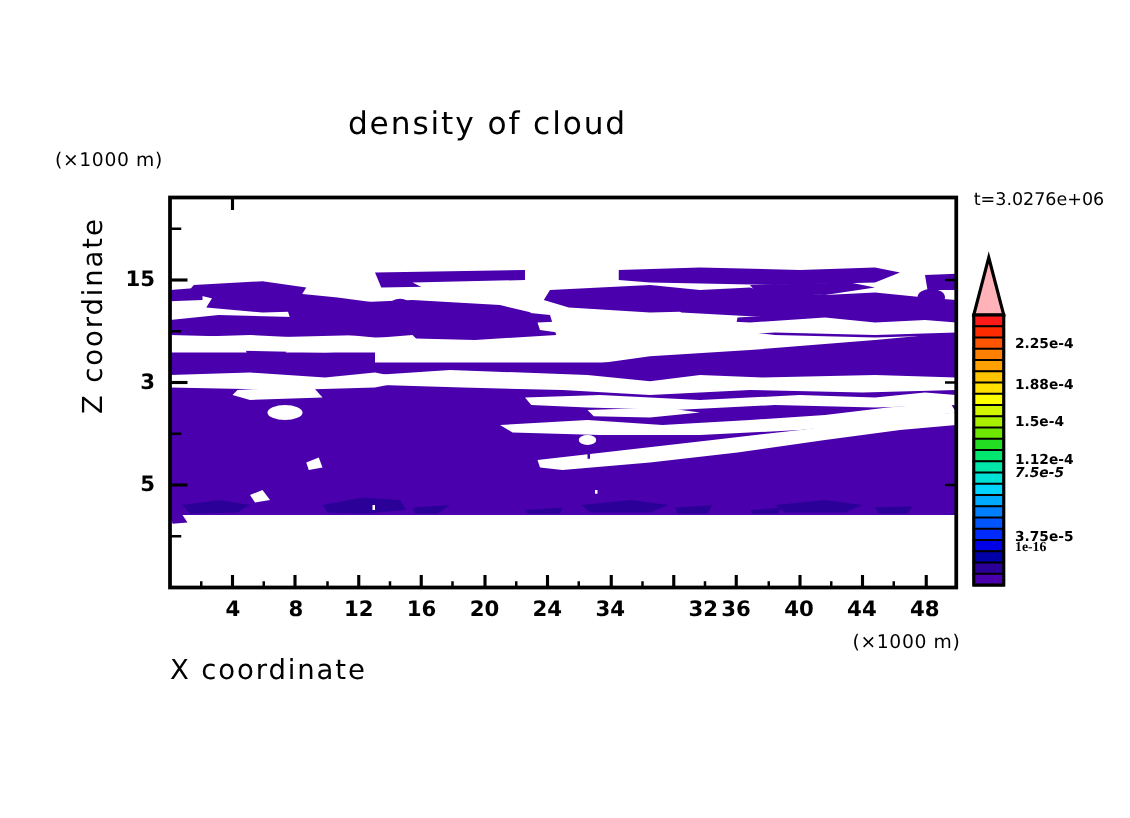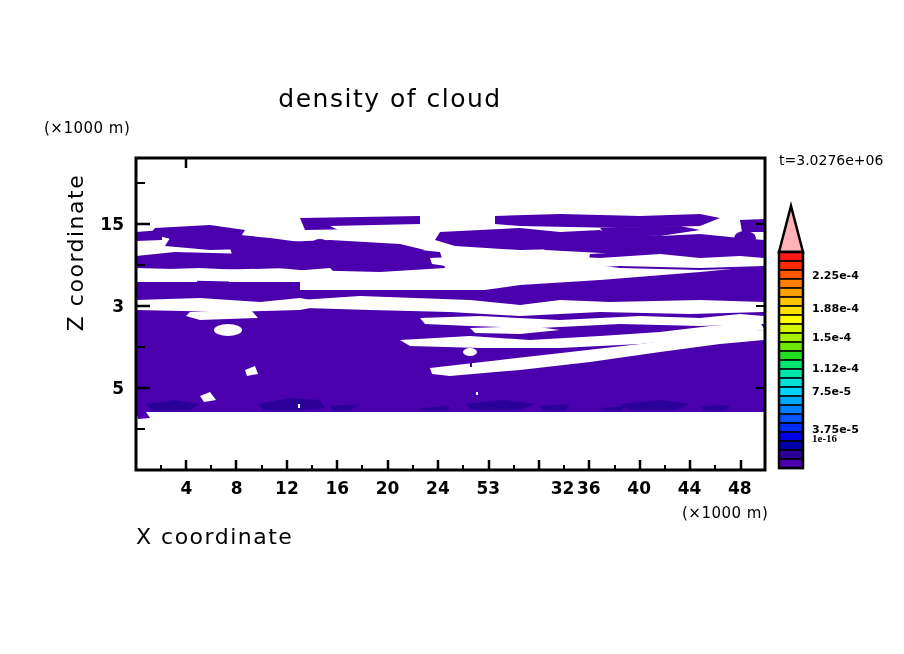--- a/index.html
+++ b/index.html
@@ -283,40 +283,40 @@
     </g>
   </svg>
 
   <div id="xticks">
       <div class="tick-label-x" style="left: 186.32px; top: 478px;">4</div>
       <div class="tick-label-x" style="left: 236.64px; top: 478px;">8</div>
       <div class="tick-label-x" style="left: 286.96px; top: 478px;">12</div>
       <div class="tick-label-x" style="left: 337.28px; top: 478px;">16</div>
       <div class="tick-label-x" style="left: 387.6px; top: 478px;">20</div>
       <div class="tick-label-x" style="left: 437.92px; top: 478px; text-align: right;">24</div>
-      <div class="tick-label-x" style="left: 488.24px; top: 478px;">53</div>
+      <div class="tick-label-x" style="left: 488.24px; top: 478px;">34</div>
       <div class="tick-label-x" style="left: 538.56px; top: 478px; margin-left: 24px;">32</div>
       <div class="tick-label-x" style="left: 588.88px; top: 478px;">36</div>
       <div class="tick-label-x" style="left: 639.2px; top: 478px;">40</div>
       <div class="tick-label-x" style="left: 689.52px; top: 478px;">44</div>
       <div class="tick-label-x" style="left: 739.84px; top: 478px;">48</div>
     </div>
 
   <div id="yticks">
       <div class="tick-label-y" style="left: 84px; width: 40px; top: 387.895px;">5</div>
       <div class="tick-label-y" style="left: 84px; width: 40px; top: 305.789px;">3</div>
       <div class="tick-label-y" style="left: 84px; width: 40px; top: 223.684px;">15</div>
     </div>
 
   <div id="cbticks">
       <div class="cb-label" style="top: 275.143px;">2.25e-4</div>
       <div class="cb-label" style="top: 308px;">1.88e-4</div>
       <div class="cb-label" style="top: 336.857px;">1.5e-4</div>
       <div class="cb-label" style="top: 367.714px;">1.12e-4</div>
-      <div class="cb-label" style="top: 391px;">7.5e-5</div>
+      <div class="cb-label" style="top: 378px; font-style: italic;">7.5e-5</div>
       <div class="cb-label" style="top: 429.429px;">3.75e-5</div>
       <div class="cb-label" style="top: 438px; font-family: Liberation Serif, serif;">1e-16</div>
     </div>
 
   <div class="yaxis-label">Z coordinate</div>
   <div class="xaxis-label">X coordinate</div>
   <div class="xunits">(×1000 m)</div>
 
 </div>
 

